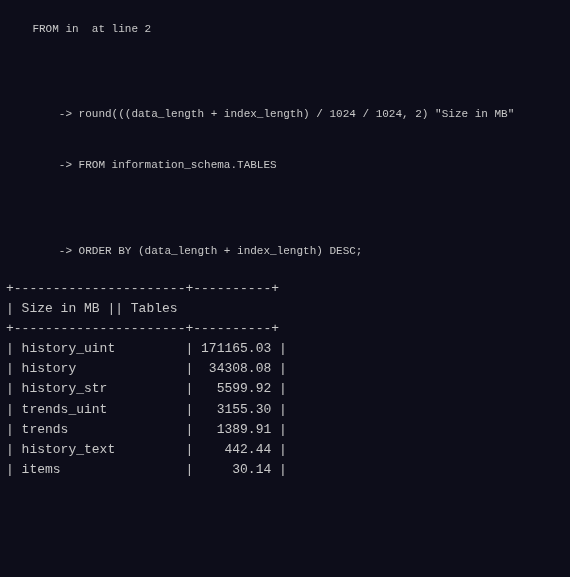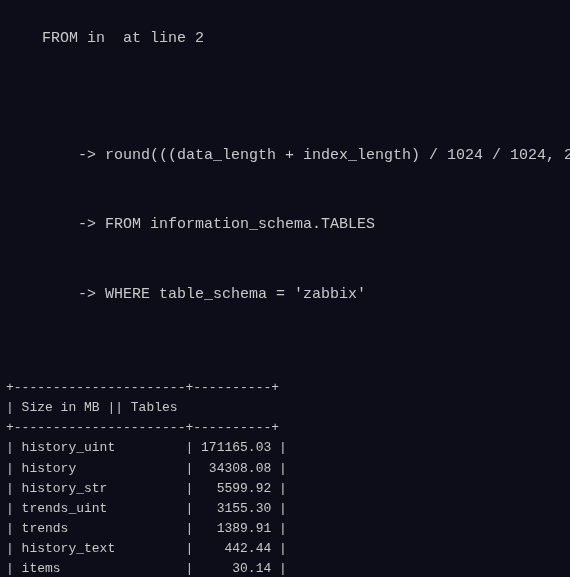--- a/index.html
+++ b/index.html
@@ -23,21 +23,21 @@
       width: 570px;
       min-height: 577px;
       padding: 4px 6px;
       position: relative;
     }
 
     .command-block {
       color: #c8c8c8;
       line-height: 1.55;
       white-space: pre;
-      font-size: 15px;
+      font-size: 11px;
     }
 
     .table-container {
       margin-top: 2px;
     }
 
     .table-row {
       display: flex;
       line-height: 1.55;
       white-space: pre;
@@ -48,22 +48,22 @@
 
 <div class="terminal">
   <div class="command-block">
     <span>FROM in  at line 2</span>
     <br>
     <br>
     <span>    -&gt; round(((data_length + index_length) / 1024 / 1024, 2) "Size in MB"</span>
     <br>
     <span>    -&gt; FROM information_schema.TABLES</span>
     <br>
-    <span>    -&gt; WHERE table_schema = 'zabbix'</span>
     <br>
+    <span>    -&gt; ORDER BY (data_length + index_length) DESC;</span>
   </div>
 
   <div class="table-container">
     <div class="table-row">
       <span>+----------------------+----------+</span>
     </div>
     <div class="table-row">
       <span>| Size in MB |</span>
       <span>| Tables               </span>
     </div>

